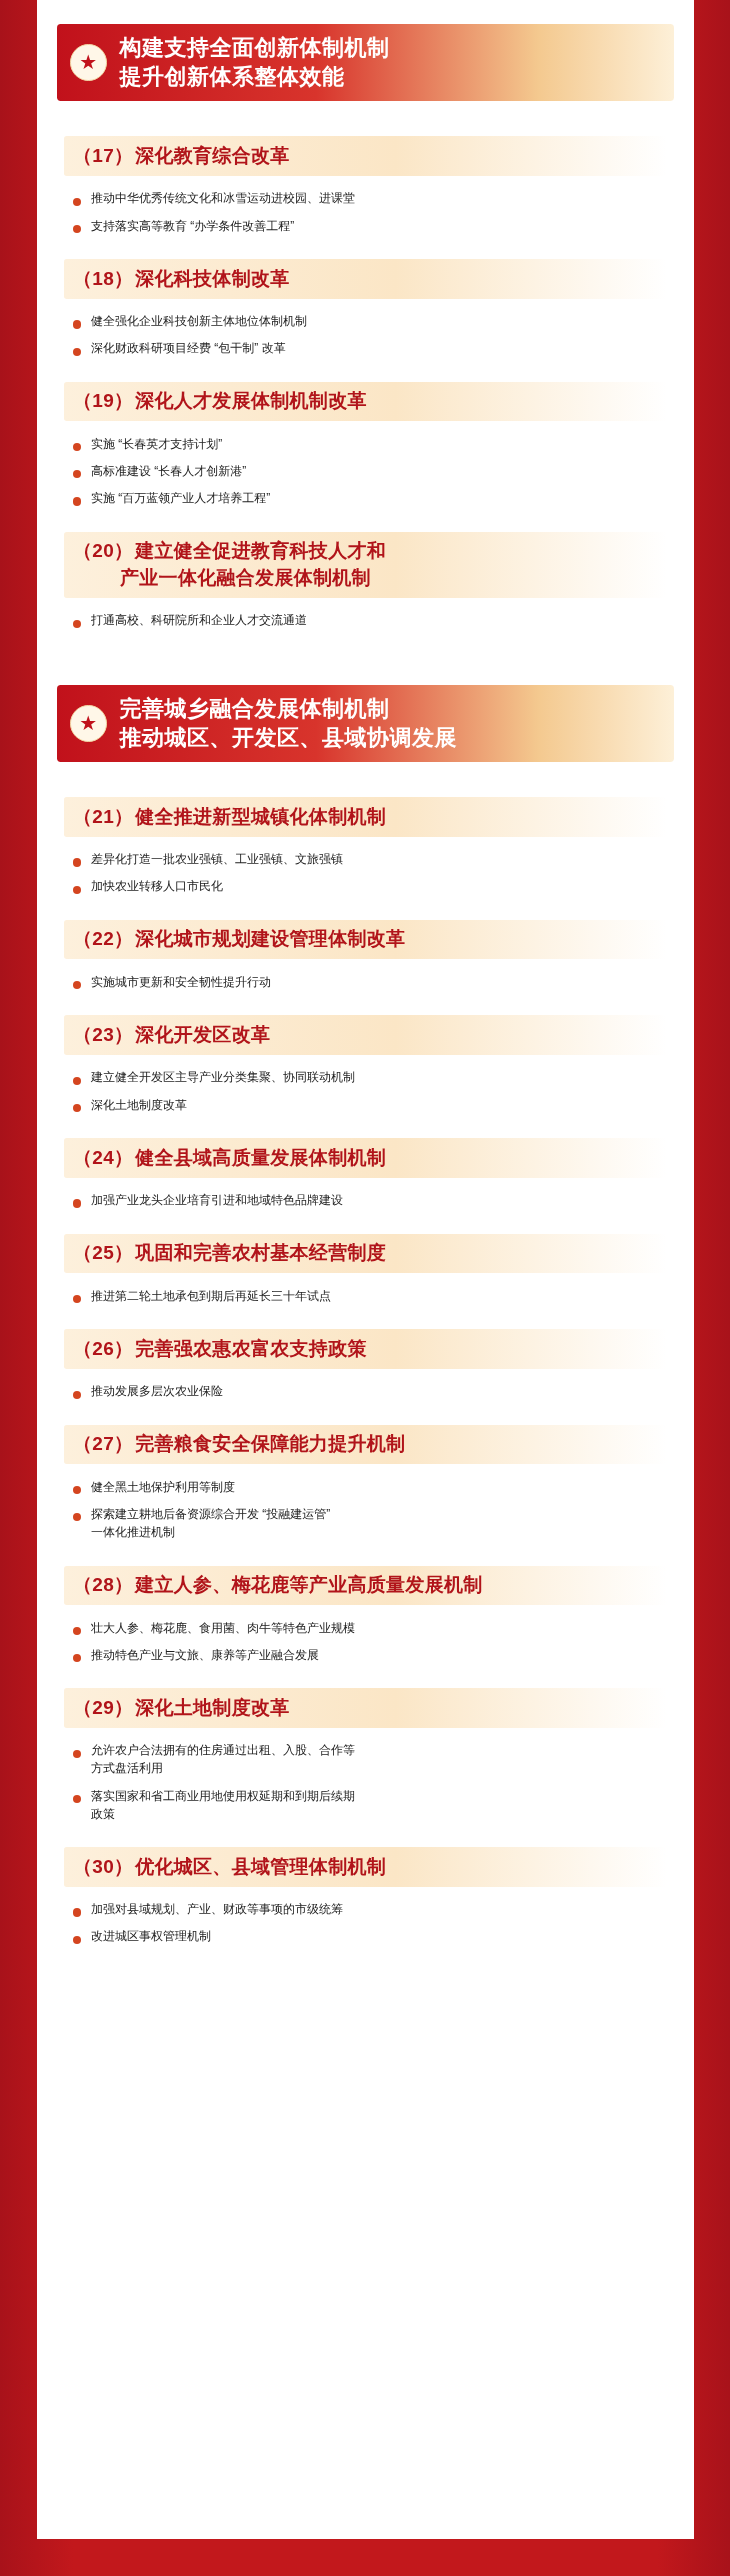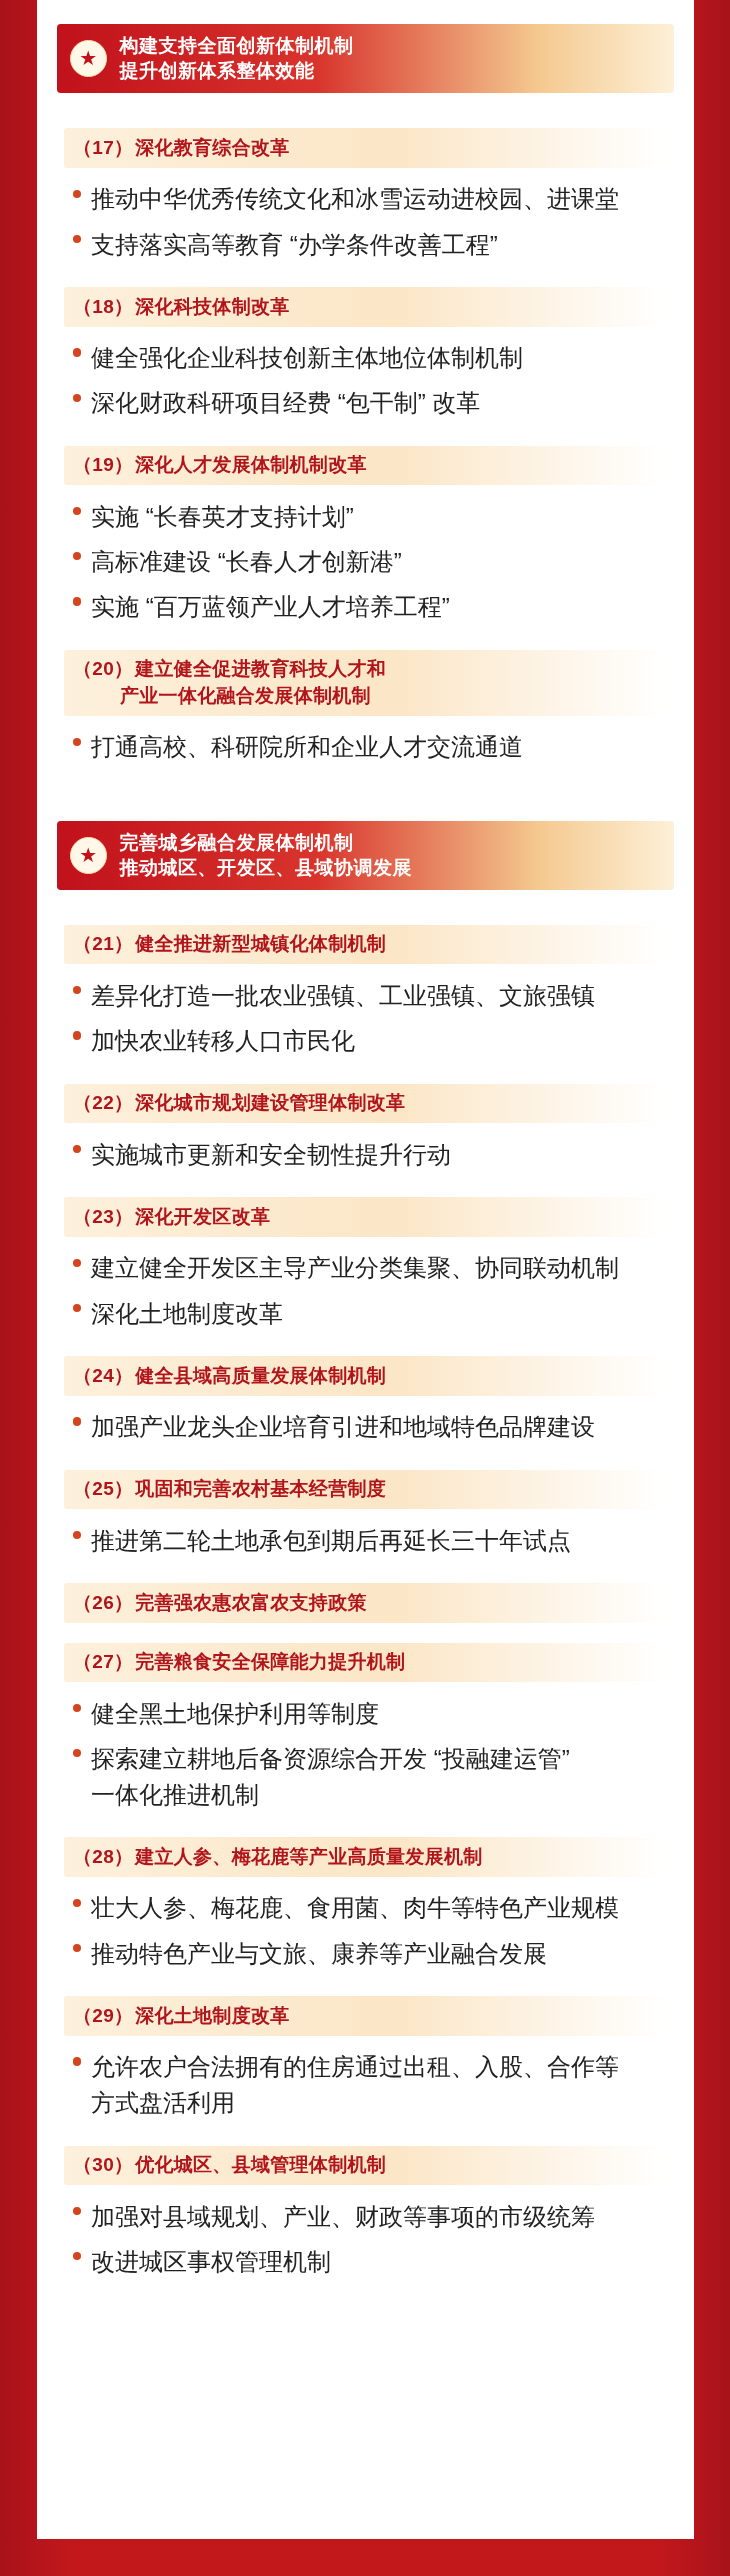--- a/index.html
+++ b/index.html
@@ -45,21 +45,21 @@
     flex: 0 0 auto;
     width: 37px; height: 37px;
     border-radius: 50%;
     background: #fff7e8;
     border: 1.8px solid #f3d9a6;
     display: flex; align-items: center; justify-content: center;
     color: #c1111b;
     font-size: 20px;
     line-height: 1;
   }
-  .banner-text { color: #ffffff; font-size: 19px; font-weight: bold; line-height: 1.34; letter-spacing: 0.5px; }
+  .banner-text { color: #ffffff; font-size: 22px; font-weight: bold; line-height: 1.34; letter-spacing: 0.5px; }
   .banner-text div { white-space: nowrap; }
 
   
   .block { padding: 10px 27px; }
   .sub-head {
     display: block;
     margin: 20px 0 9px 0;
     padding: 6.4px 12.8px 6.4px 9px;
     background: linear-gradient(90deg, #fdf0dc 0%, #fbe6c6 55%, #ffffff 100%);
     border-radius: 2.7px;
@@ -69,21 +69,21 @@
     line-height: 1.4;
     letter-spacing: 0.3px;
   }
   .sub-head .num { margin-right: 1.8px; }
   .sub-head .l2 { display: block; padding-left: 47px; }
 
   ul.items { list-style: none; margin: 0 0 3.7px 0; padding: 0; }
   ul.items li {
     position: relative;
     padding: 4.6px 5.5px 4.6px 27px;
-    font-size: 24px;
+    font-size: 12px;
     color: #222222;
     line-height: 1.5;
   }
   ul.items li::before {
     content: "";
     position: absolute;
     left: 9px;
     top: 12.8px;
     width: 8.2px; height: 8.2px;
     border-radius: 50%;
@@ -220,20 +220,25 @@
       </div>
       <ul class="items">
         <li>
             <span class="cont">推进第二轮土地承包到期后再延长三十年试点</span>
           </li>
       </ul>
 
       <div class="sub-head">
         <span class="num">（26）</span><span>完善强农惠农富农支持政策</span>
       </div>
+      <ul class="items">
+        <li>
+            <span class="cont">推动发展多层次农业保险</span>
+          </li>
+      </ul>
 
       <div class="sub-head">
         <span class="num">（27）</span><span>完善粮食安全保障能力提升机制</span>
       </div>
       <ul class="items">
         <li>
             <span class="cont">健全黑土地保护利用等制度</span>
           </li>
         <li>
           <span class="cont">探索建立耕地后备资源综合开发 “投融建运管”</span>
@@ -254,20 +259,24 @@
       </ul>
 
       <div class="sub-head">
         <span class="num">（29）</span><span>深化土地制度改革</span>
       </div>
       <ul class="items">
         <li>
           <span class="cont">允许农户合法拥有的住房通过出租、入股、合作等</span>
           <span class="cont2">方式盘活利用</span>
         </li>
+        <li>
+          <span class="cont">落实国家和省工商业用地使用权延期和到期后续期</span>
+          <span class="cont2">政策</span>
+        </li>
       </ul>
 
       <div class="sub-head">
         <span class="num">（30）</span><span>优化城区、县域管理体制机制</span>
       </div>
       <ul class="items">
         <li>
             <span class="cont">加强对县域规划、产业、财政等事项的市级统筹</span>
           </li>
         <li>

